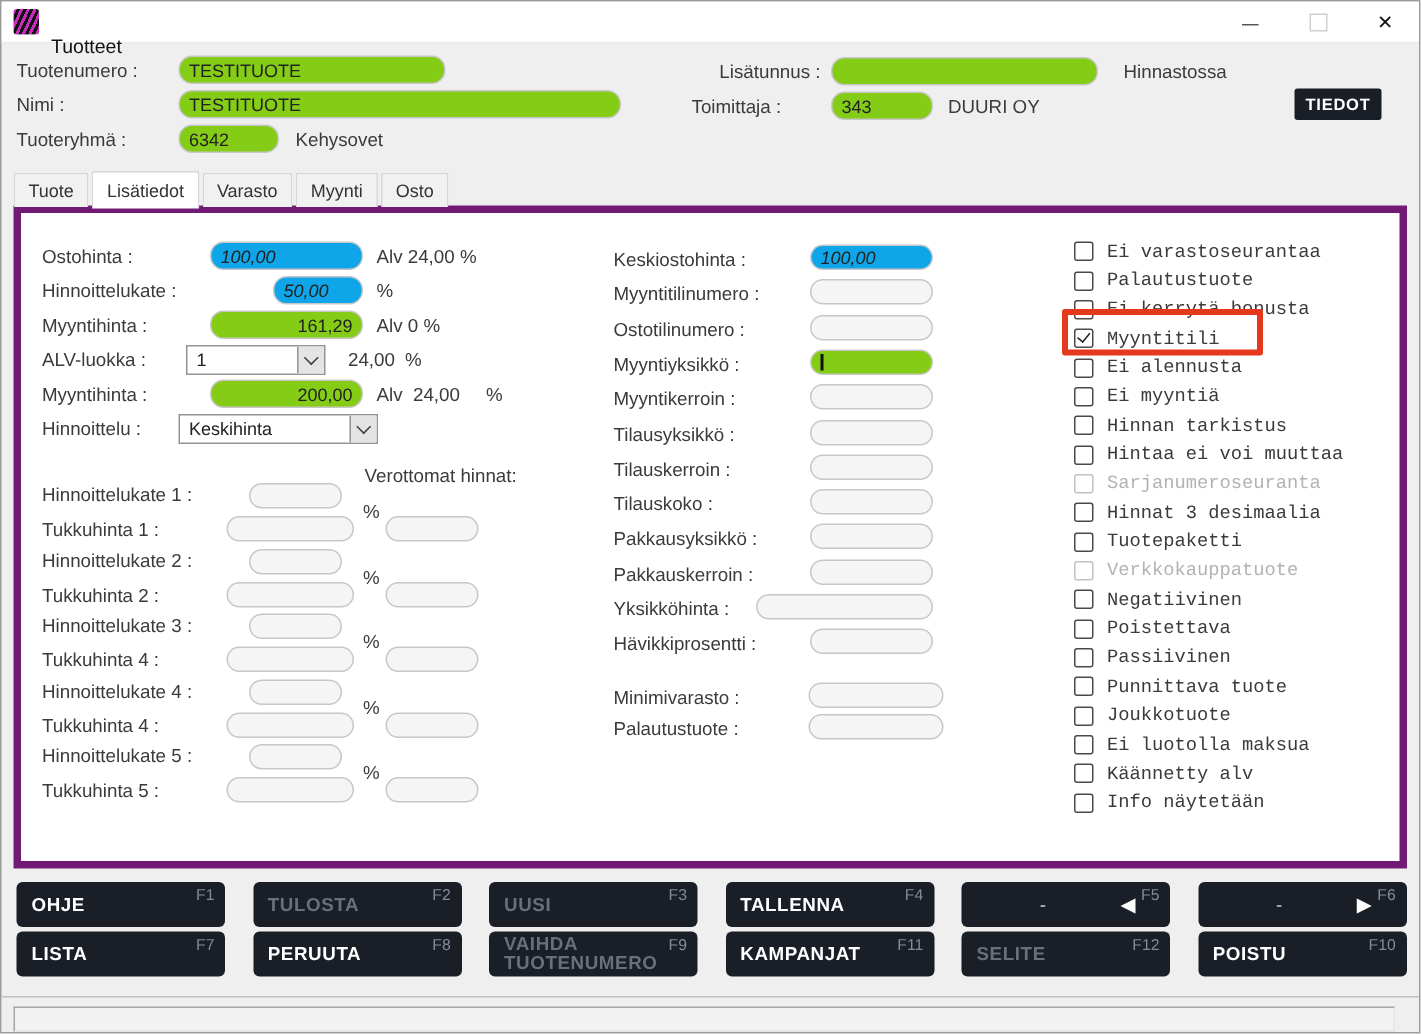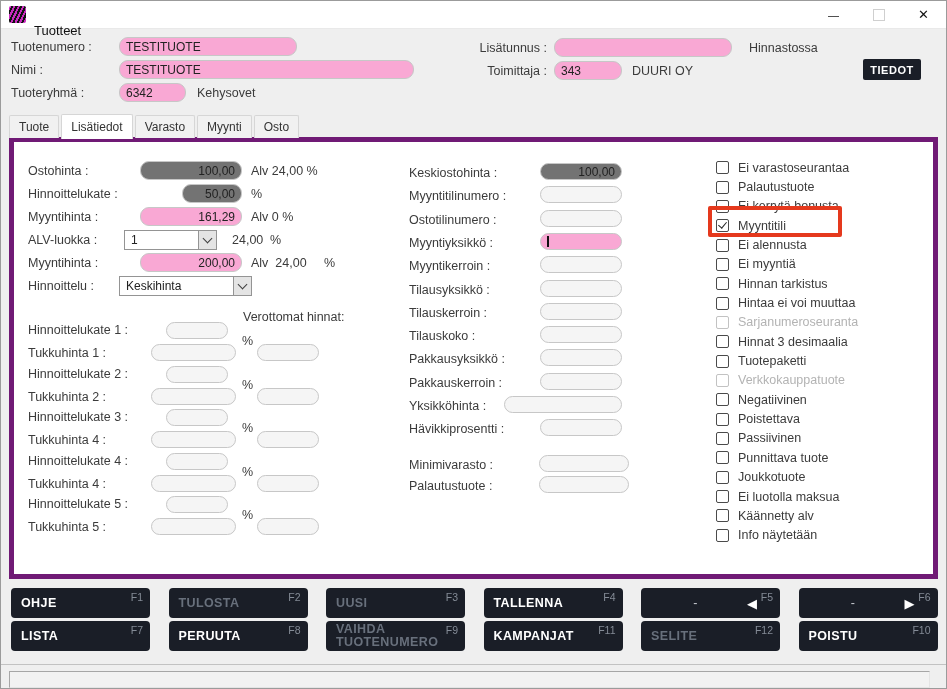--- a/index.html
+++ b/index.html
@@ -12,41 +12,41 @@
     background-color:#121212;border-radius:2px;}
   .title-text{margin-left:8px;font-size:13px;color:#111;margin-top:32px;}
   .win-controls{margin-left:auto;display:flex;height:100%;}
   .win-btn{width:45px;height:100%;display:flex;align-items:center;justify-content:center;font-size:12px;color:#111;}
   .glyph-min::before{content:"—";font-size:11px;}
   .max-box{width:10px;height:10px;border:1px solid #cfcfcf;}
   .glyph-close::before{content:"✕";font-size:13px;}
 
   
   .lbl{position:absolute;font-size:12.5px;color:#3b3b3b;white-space:nowrap;}
-  .field{position:absolute;height:19px;border:1px solid #c7c7c7;border-radius:9px;background:#f9a8d4;box-sizing:border-box;display:flex;align-items:center;padding:0 6px;font-size:12px;color:#222;overflow:hidden;}
+  .field{position:absolute;height:19px;border:1px solid #c7c7c7;border-radius:9px;background:#84cc16;box-sizing:border-box;display:flex;align-items:center;padding:0 6px;font-size:12px;color:#222;overflow:hidden;}
   .field.sm{height:17px;}
   .field.soft{background:#f5f5f5;}
-  .field.ro{background:#737373;justify-content:flex-end;}
+  .field.ro{background:#0ea5e9;justify-content:flex-start;font-style:italic;}
   .field.num{justify-content:flex-end;}
   .caret{width:2px;height:11px;background:#111;margin-right:1px;flex:0 0 2px;}
   .pre{white-space:pre;}
 
   .combo{position:absolute;height:20px;border:1px solid #949494;background:#fff;box-sizing:border-box;display:flex;align-items:stretch;}
   .combo-val{flex:1;font-size:12px;color:#222;display:flex;align-items:center;padding-left:6px;overflow:hidden;}
   .combo-btn{width:17px;background:#e4e4e4;border-left:1px solid #949494;display:flex;align-items:center;justify-content:center;}
   .chev{width:6px;height:6px;border-right:1.6px solid #3f3f3f;border-bottom:1.6px solid #3f3f3f;transform:rotate(45deg);margin-top:-3px;}
 
   
   .tabs{position:absolute;left:8px;top:112px;height:25px;display:flex;align-items:flex-end;z-index:3;}
   .tab{padding:0 9px;height:22px;line-height:22px;background:#f1f1f1;border:1px solid #d6d6d6;border-bottom:none;border-radius:2px 2px 0 0;margin-right:2px;font-size:12px;color:#333;}
   .tab.active{background:#fff;height:24px;line-height:24px;margin-bottom:-1px;position:relative;}
   .panel{position:absolute;left:8px;top:136px;width:929px;height:442px;background:#fff;border:5px solid #701a75;box-sizing:border-box;z-index:1;}
 
   
-  .flags{position:absolute;left:702px;top:16px;width:225px;}
+  .flags{position:absolute;left:702px;top:16px;width:225px;font-family:Liberation Mono, monospace;}
   .chk-row{height:19.35px;display:flex;align-items:center;}
   .box{width:13px;height:13px;border:1px solid #4a4a4a;border-radius:2px;background:#fff;position:relative;flex:0 0 13px;box-sizing:border-box;}
   .chk-row.checked .box::after{content:"";position:absolute;left:3px;top:0px;width:4px;height:7px;border:solid #222;border-width:0 1.5px 1.5px 0;transform:rotate(40deg);}
   .chk-row.disabled .box{border-color:#c2c2c2;}
   .chk-row.disabled .chk-label{color:#b3b3b3;}
   .chk-label{margin-left:9px;font-size:12.5px;color:#3b3b3b;white-space:nowrap;}
   .hl-red{position:absolute;left:694px;top:64px;width:134px;height:31px;border:4px solid #e5391d;border-radius:2px;box-sizing:border-box;z-index:4;}
 
   
   .tiers{position:absolute;left:0;top:179px;width:330px;}
@@ -112,21 +112,21 @@
       <span>6342</span>
     </div>
   <span class="lbl" style="left:196px;top:85px">Kehysovet</span>
 
   <span class="lbl" style="left:460px;top:40px;width:86px;text-align:right">Lisätunnus :</span>
   <div class="field" style="left:553px;top:37px;width:178px">
       <span></span>
     </div>
   <span class="lbl" style="left:748px;top:40px">Hinnastossa</span>
 
-  <span class="lbl" style="left:460px;top:63px;width:86px;text-align:right">Toimittaja :</span>
+  <span class="lbl" style="left:460px;top:63px;width:86px;text-align:left">Toimittaja :</span>
   <div class="field" style="left:553px;top:60px;width:68px">
       <span>343</span>
     </div>
   <span class="lbl" style="left:631px;top:63px">DUURI OY</span>
 
   <div class="tiedot-btn">TIEDOT</div>
 
   <div class="tabs">
     <div class="tab">Tuote</div>
     <div class="tab active">Lisätiedot</div>

